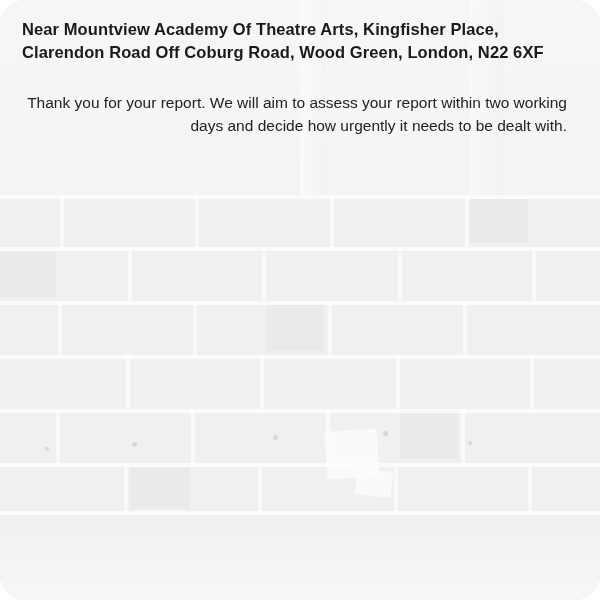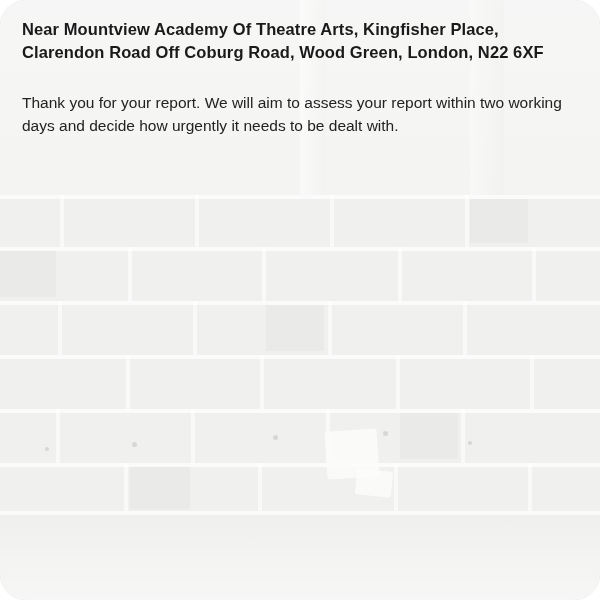--- a/index.html
+++ b/index.html
@@ -110,20 +110,21 @@
     font-weight: bold;
     color: #1a1a1a;
     letter-spacing: 0.1px;
   }
   .message {
     margin: 26px 0 0 0;
     font-size: 15.5px;
     line-height: 1.5;
     color: #222222;
     max-width: 545px;
+    text-align: right;
   }
 </style>
 </head>
 <body>
 
 <div class="screen">
 
   <div class="photo-bg">
     <div class="photo-sky"></div>
 

